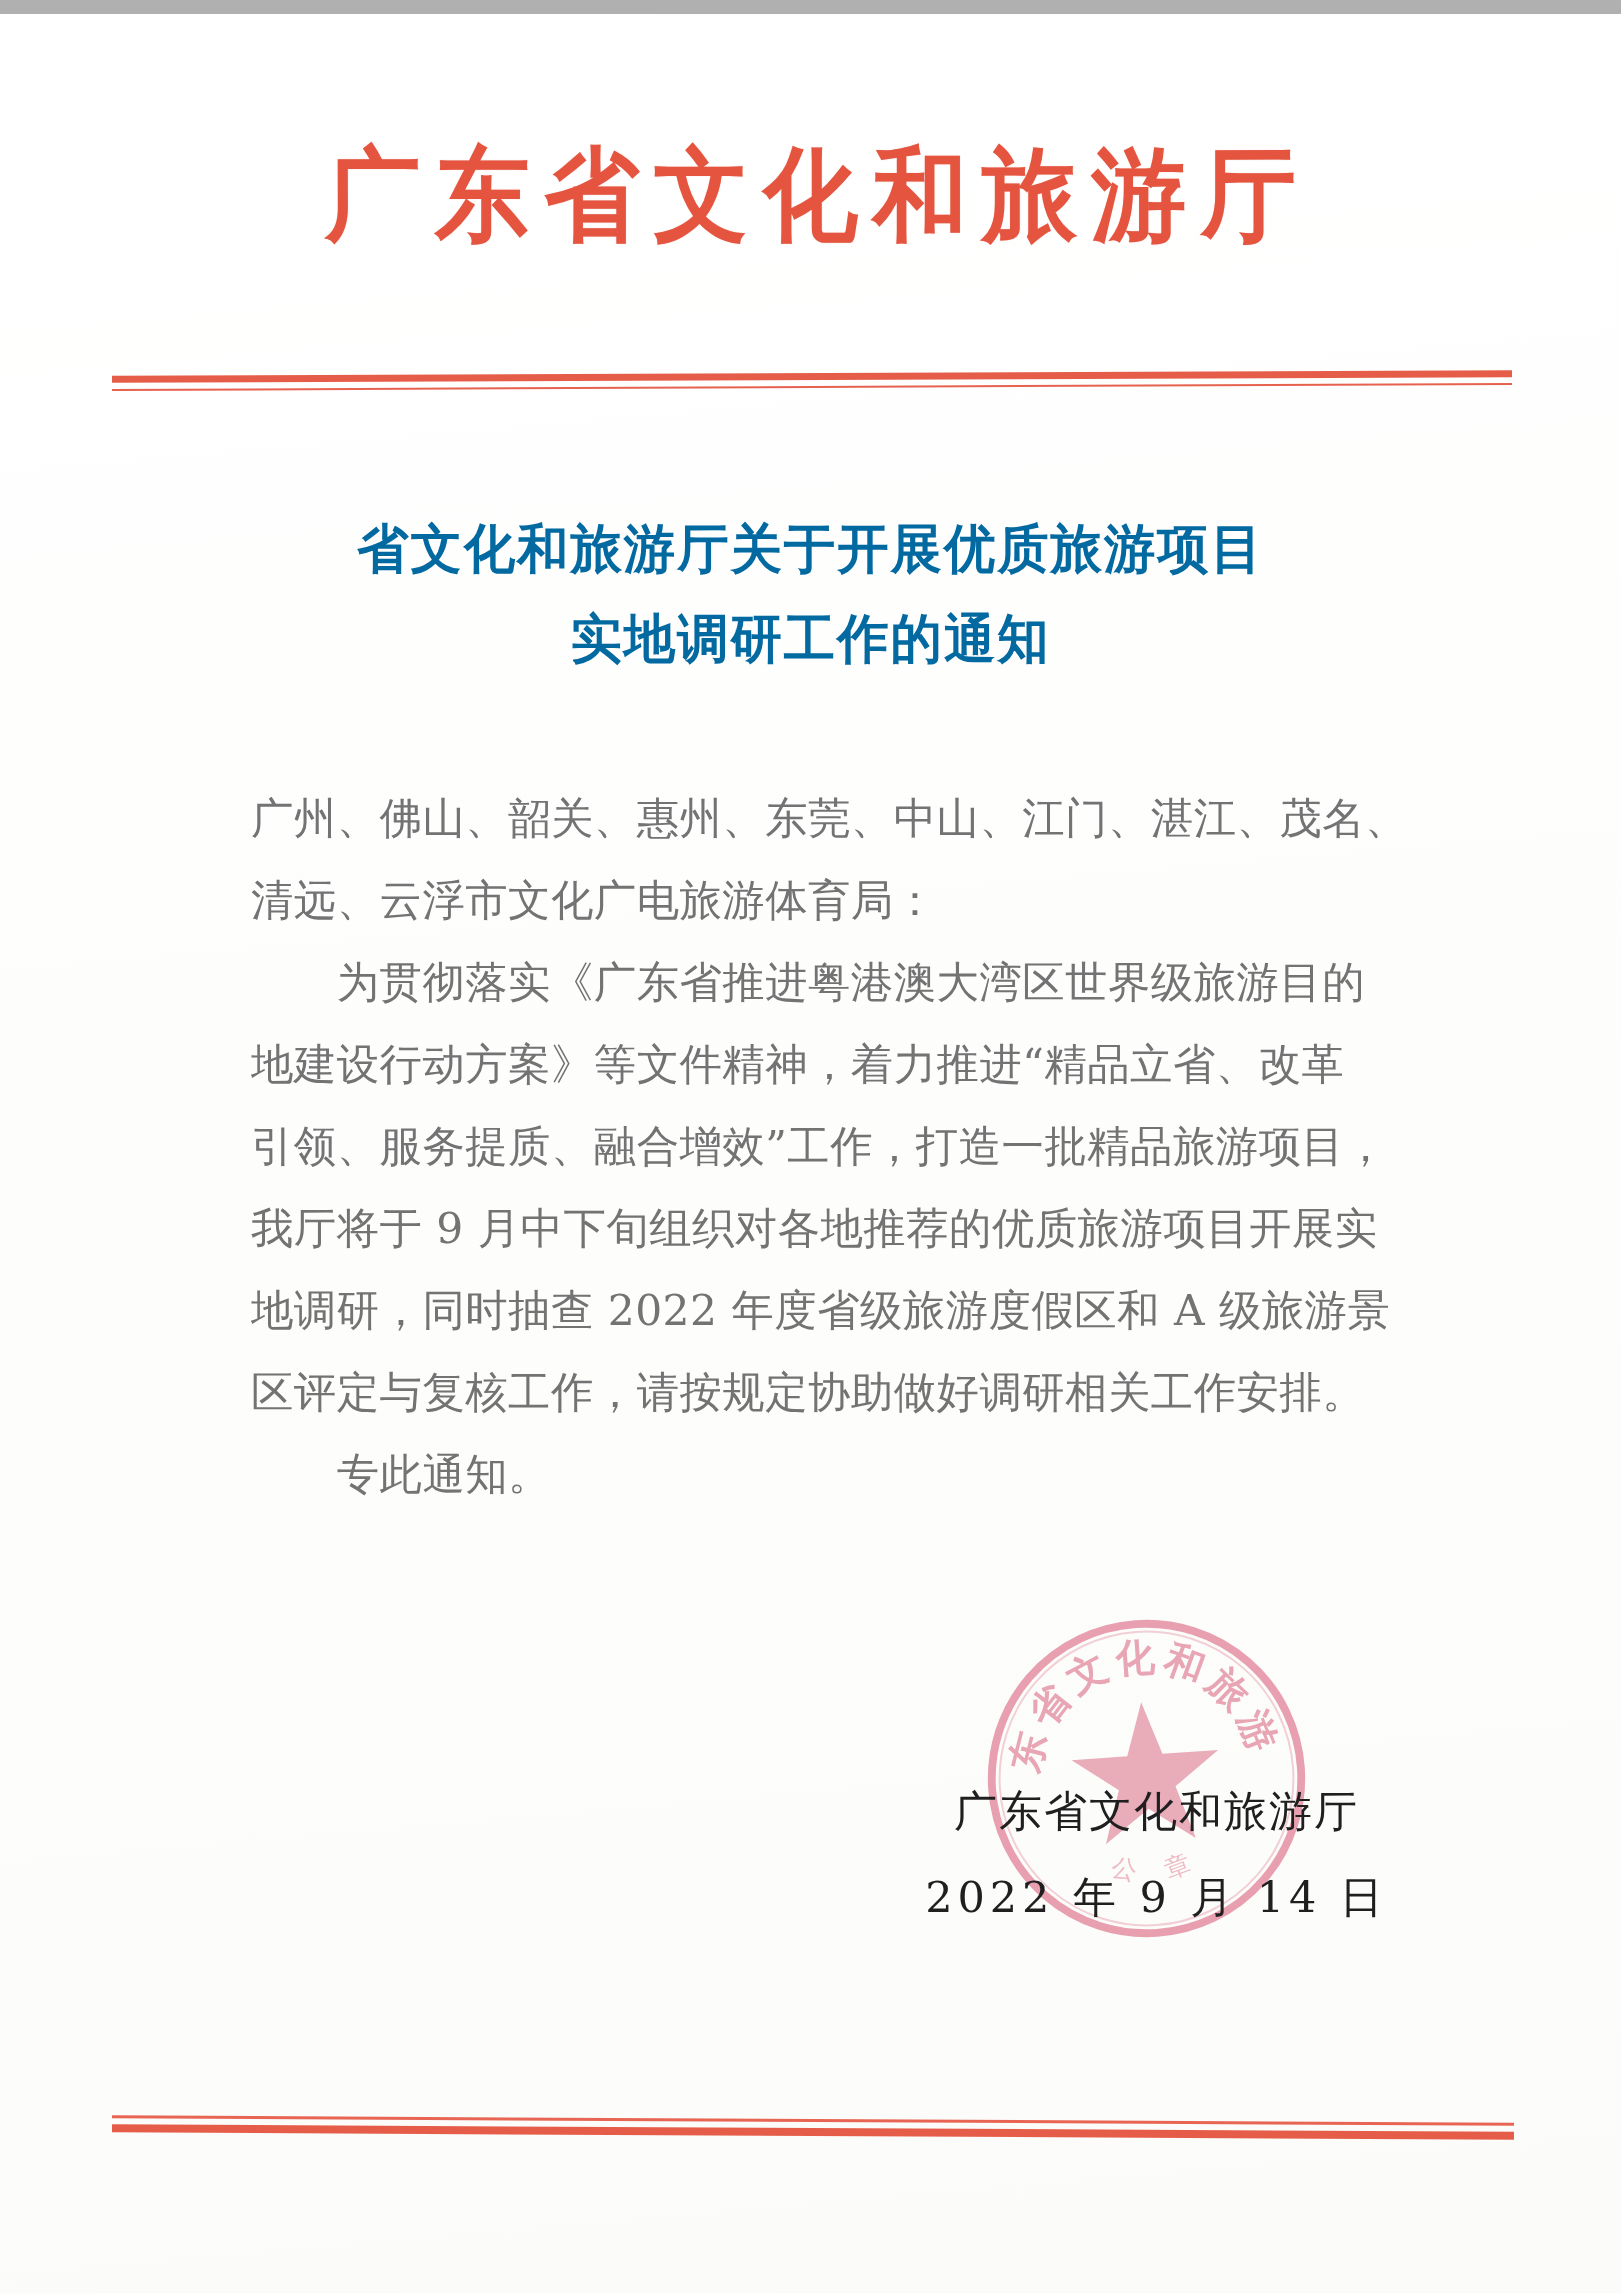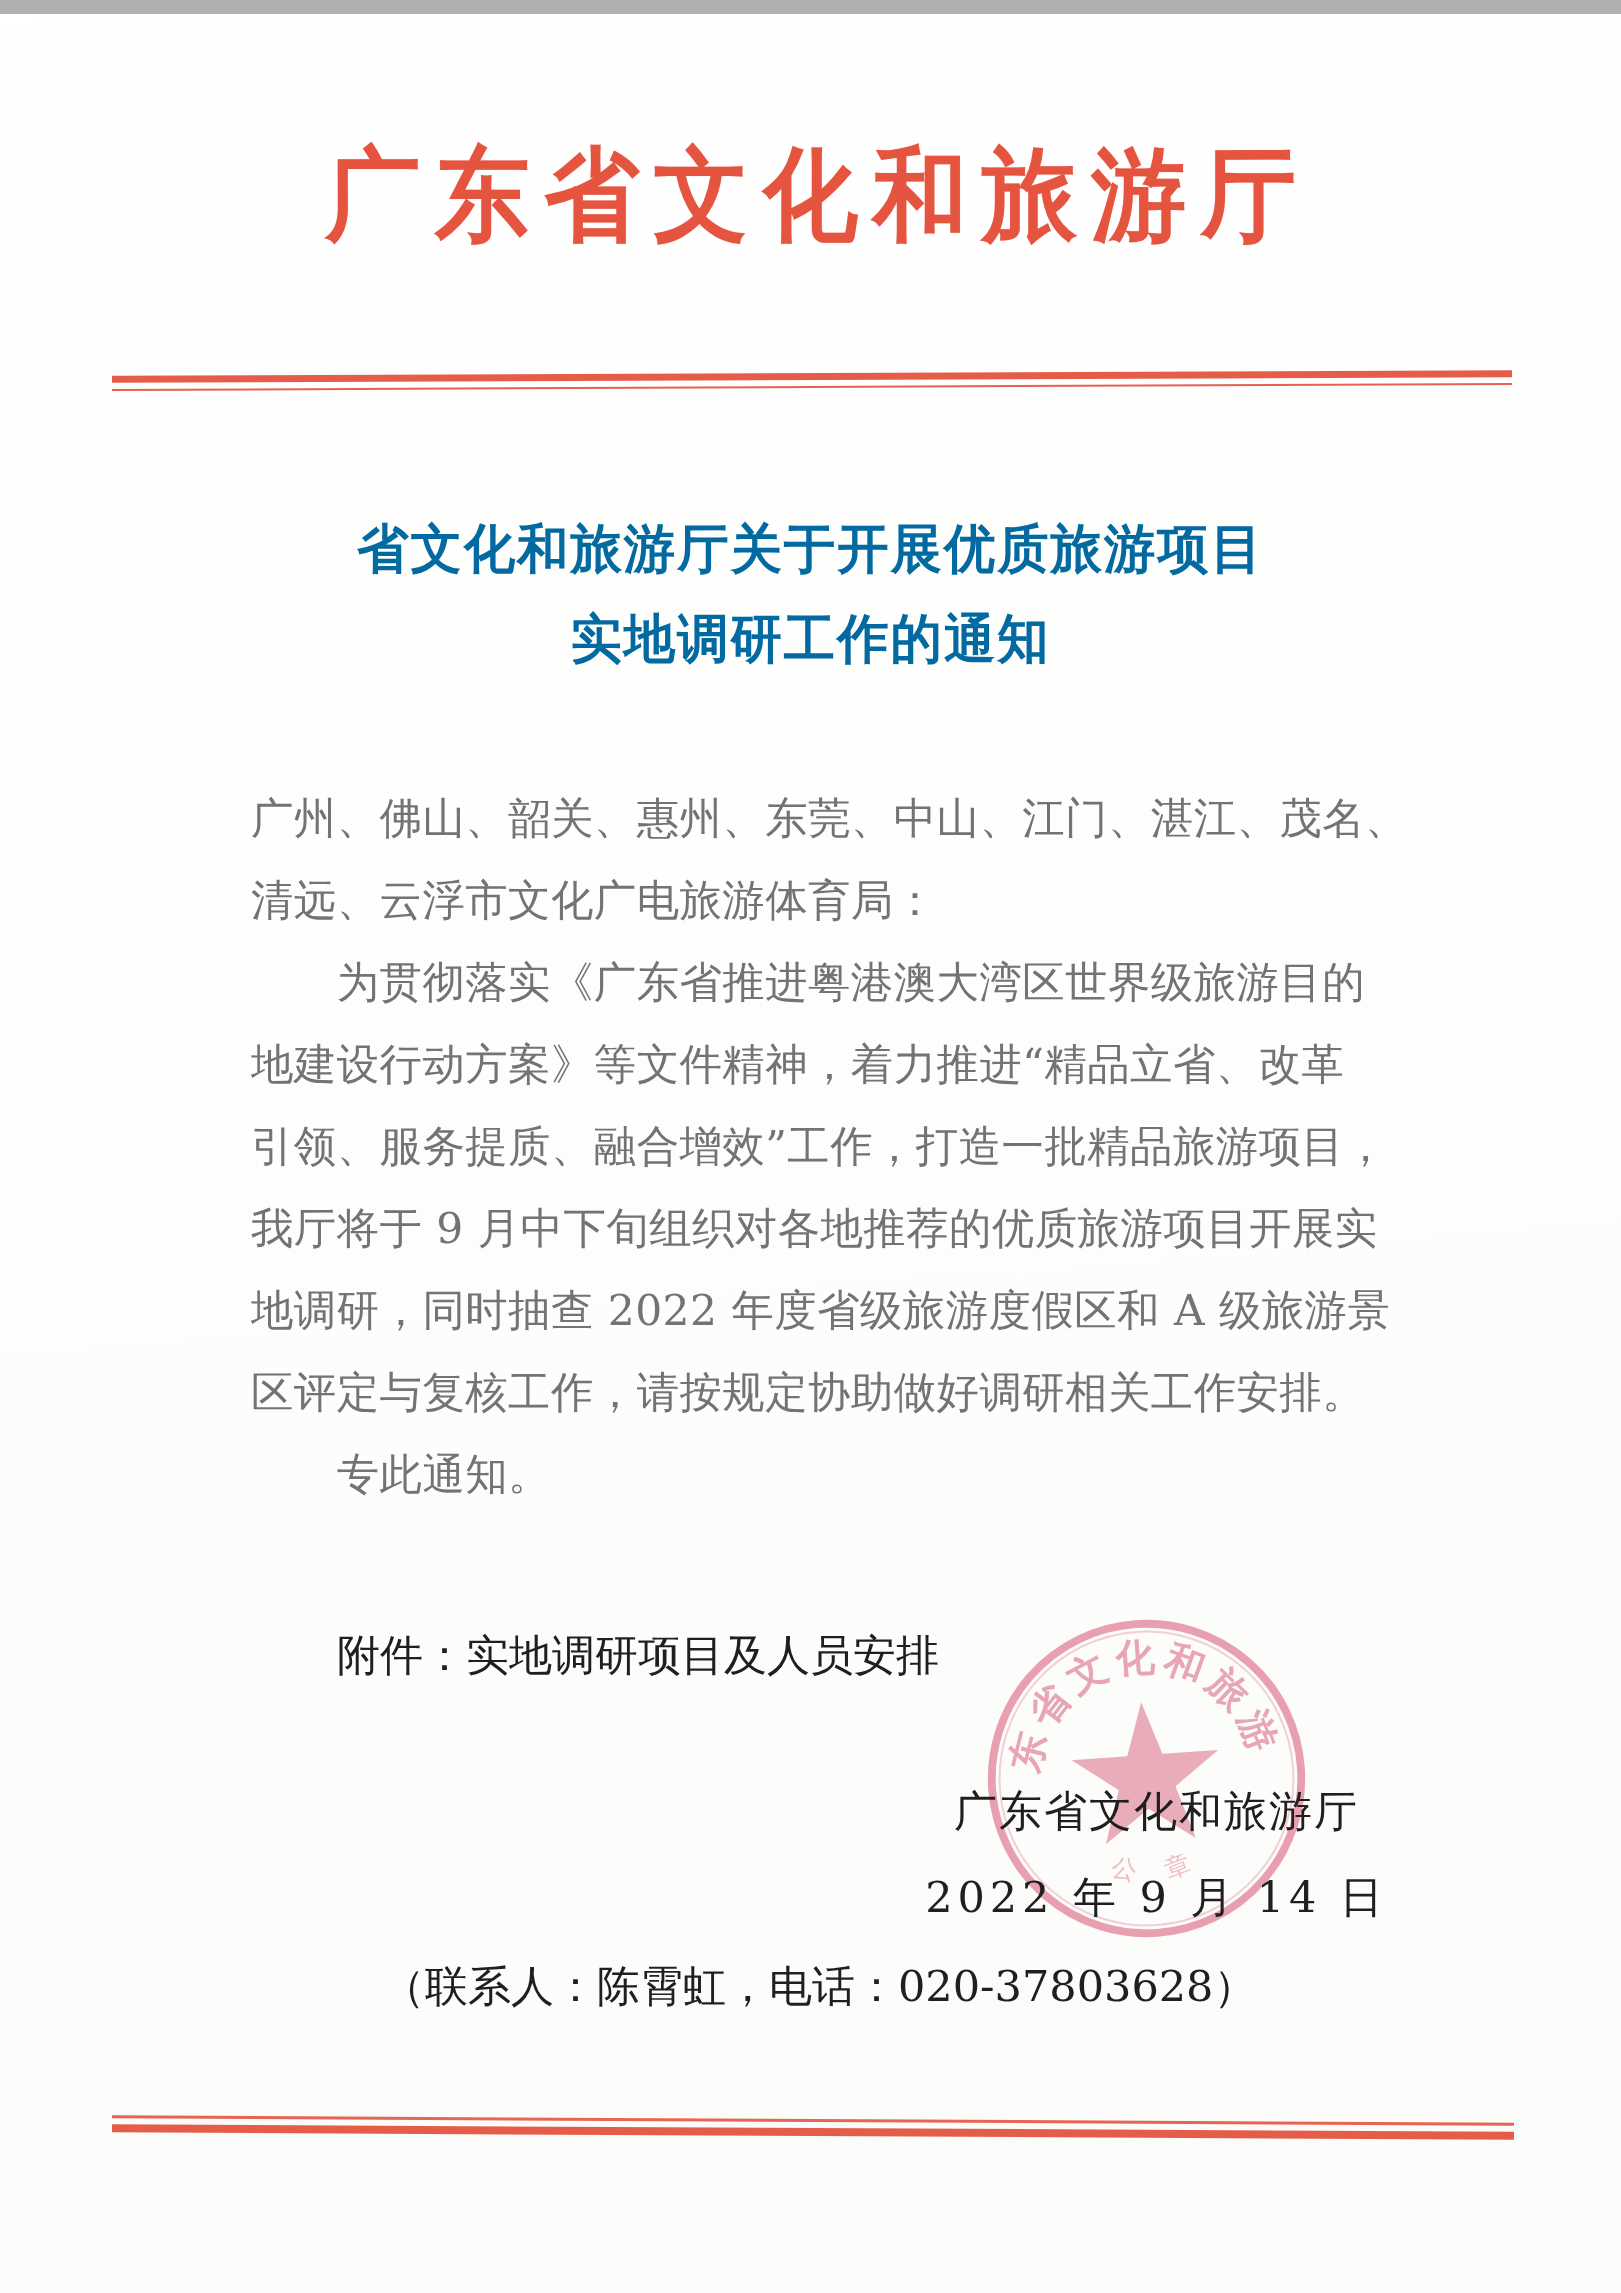--- a/index.html
+++ b/index.html
@@ -208,21 +208,20 @@
     <span class="ln">清远、云浮市文化广电旅游体育局：</span>
     <span class="ln">　　为贯彻落实《广东省推进粤港澳大湾区世界级旅游目的</span>
     <span class="ln">地建设行动方案》等文件精神，着力推进“精品立省、改革</span>
     <span class="ln">引领、服务提质、融合增效”工作，打造一批精品旅游项目，</span>
     <span class="ln">我厅将于 9 月中下旬组织对各地推荐的优质旅游项目开展实</span>
     <span class="ln">地调研，同时抽查 2022 年度省级旅游度假区和 A 级旅游景</span>
     <span class="ln">区评定与复核工作，请按规定协助做好调研相关工作安排。</span>
     <span class="ln">　　专此通知。</span>
   </div>
 
-  <div class="attachment"><span class="ind"></span><span>附件：</span><span>实地调研项目及人员安排</span></div>
 
   <div class="seal">
     <svg viewBox="0 0 340 340" xmlns="http://www.w3.org/2000/svg">
       <defs>
         <path id="sealArc" d="M 60,170 A 110,110 0 0 1 280,170"></path>
         <path id="sealArcBottom" d="M 66,170 A 104,104 0 0 0 274,170"></path>
       </defs>
       <circle cx="170" cy="170" r="158" fill="none" stroke="#d9607a" stroke-width="8" opacity="0.72"></circle>
       <circle cx="170" cy="170" r="150" fill="none" stroke="#dd7389" stroke-width="2" opacity="0.4"></circle>
       <polygon points="170,92 188,146 245,146 199,180 216,234 170,201 124,234 141,180 95,146 152,146" fill="#d9607a" opacity="0.62"></polygon>
@@ -233,20 +232,19 @@
         <textPath href="#sealArcBottom" startOffset="50%" text-anchor="middle">公　章</textPath>
       </text>
     </svg>
   </div>
 
   <div class="signature">
     <span class="sig-line">广东省文化和旅游厅</span>
     <span class="sig-line sig-date">2022 年 9 月 14 日</span>
   </div>
 
-  <div class="contact">（联系人：陈霄虹，电话：020-37803628）</div>
 
   <div class="rule-bottom">
     <div class="thin"></div>
     <div class="thick"></div>
   </div>
 </div>
 
 
 </body></html>

